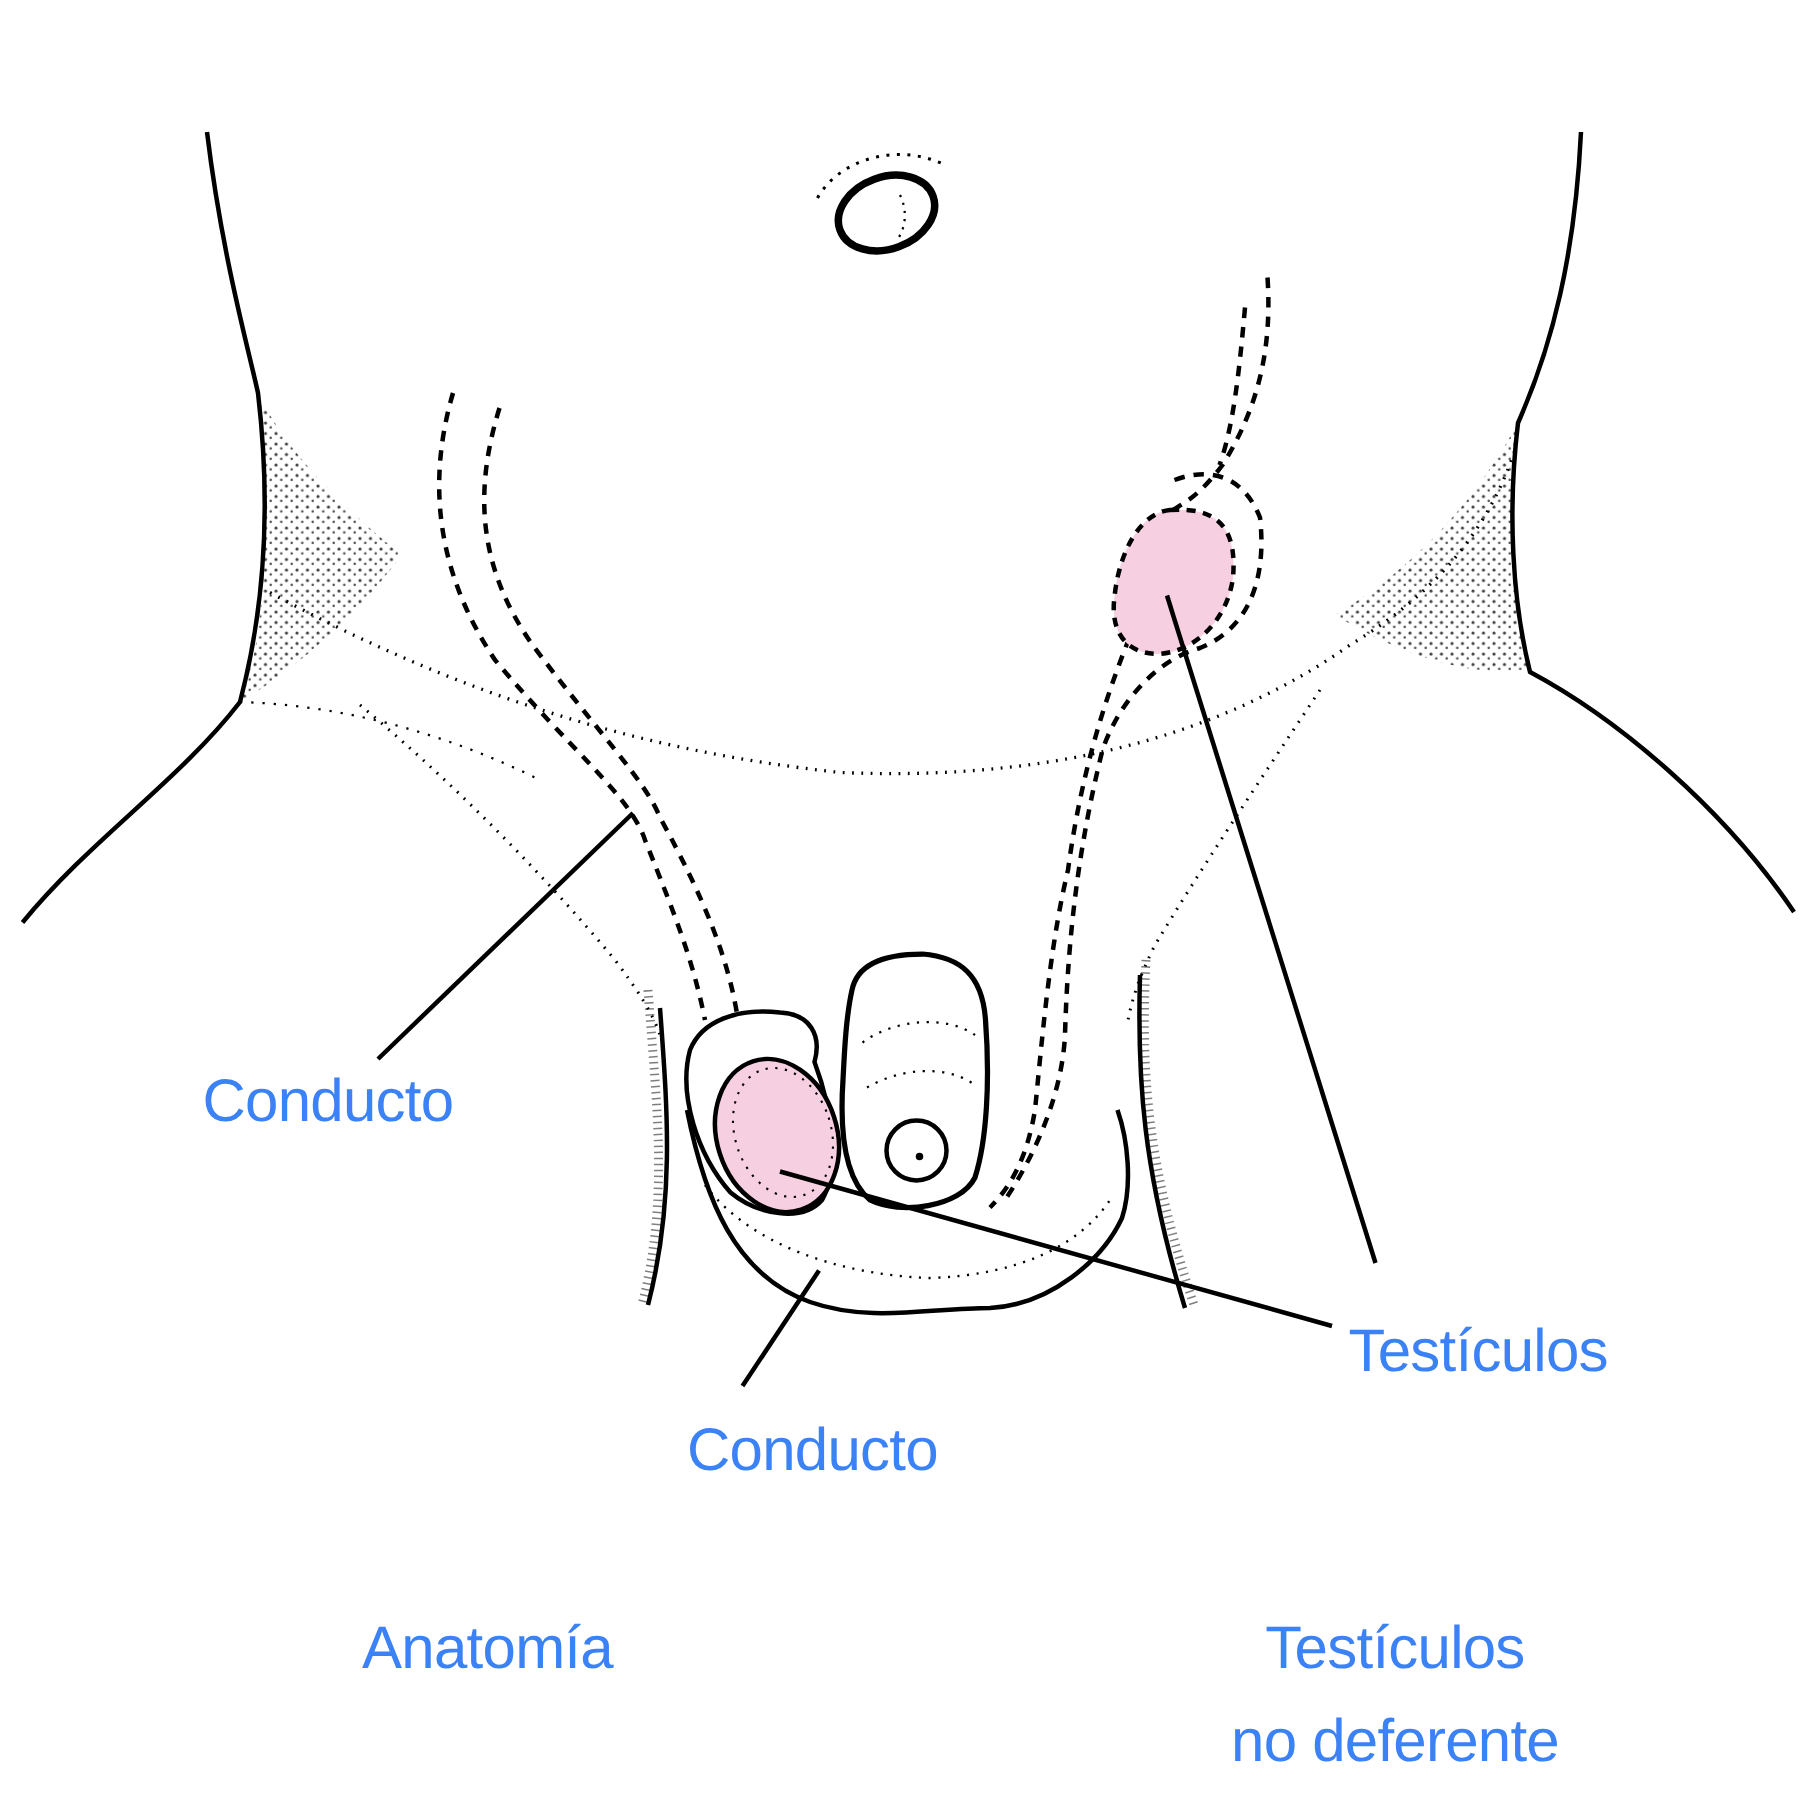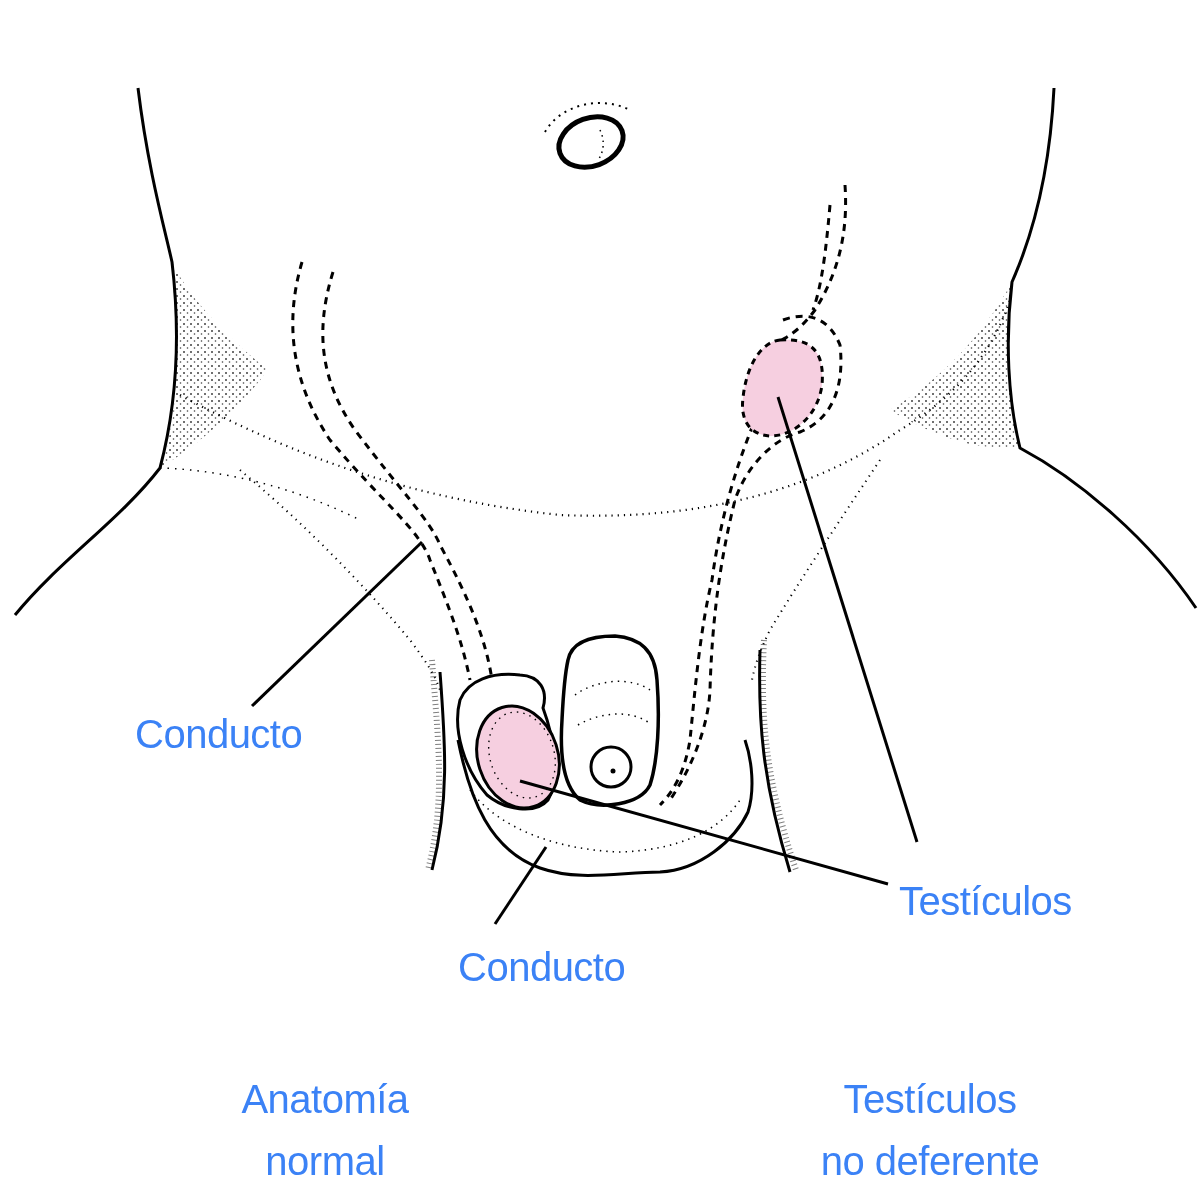--- a/index.html
+++ b/index.html
@@ -115,19 +115,18 @@
 <div class="label" style="left:458px; top:936px;">
   <span>Conducto</span>
 </div>
 
 <div class="label" style="left:899px; top:870px;">
   <span>Testículos</span>
 </div>
 
 <div class="label center" style="left:170px; top:1068px; width:310px;">
   <span class="line">Anatomía</span>
-  <span class="line">normal</span>
 </div>
 
 <div class="label center" style="left:700px; top:1068px; width:460px;">
   <span class="line">Testículos</span>
   <span class="line">no deferente</span>
 </div>
 
 </body></html>

